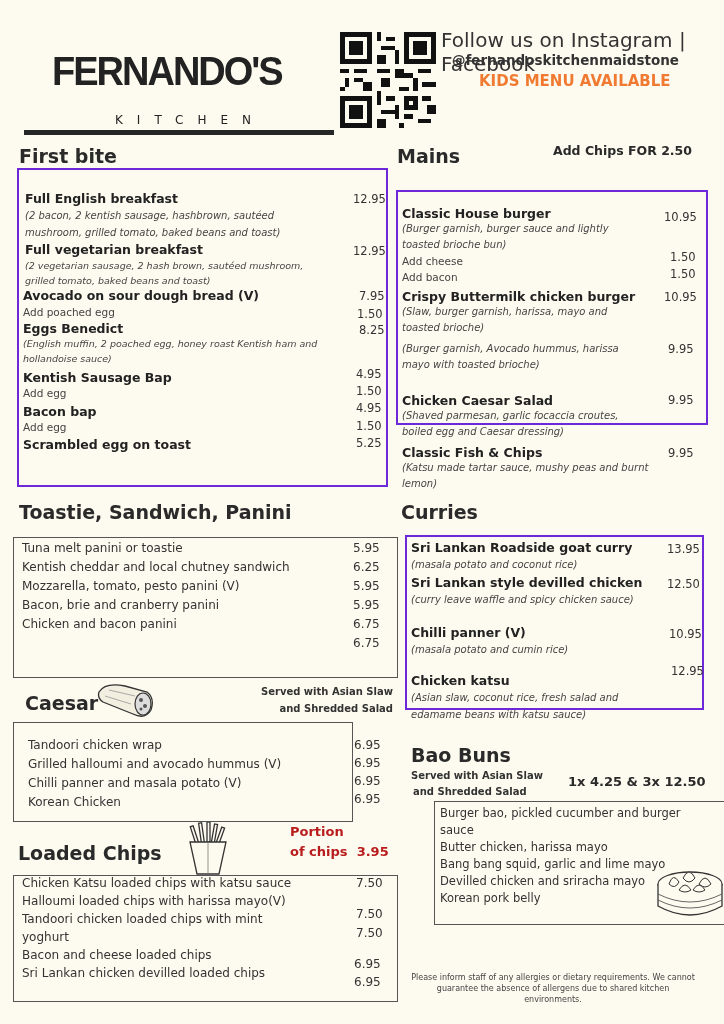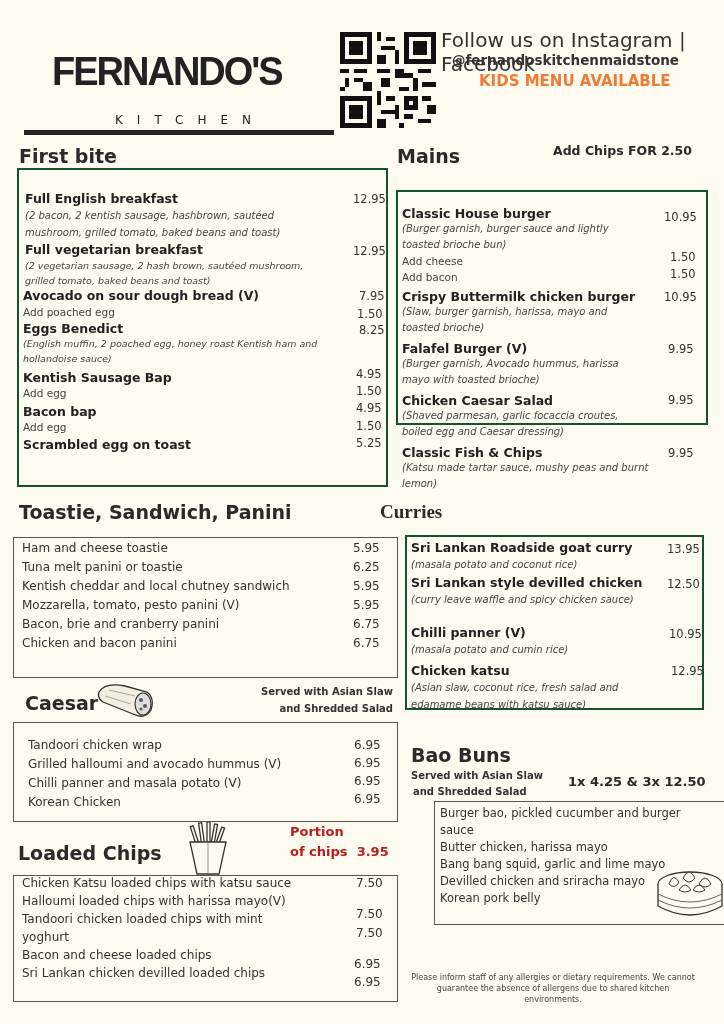--- a/index.html
+++ b/index.html
@@ -12,21 +12,21 @@
     left:52px; top:50px; font-family:"Liberation Sans", sans-serif; font-weight:bold;
     font-size:38px; letter-spacing:-2px; color:#222; transform:scaleY(1.05);
   }
   .kitchen { left:115px; top:113px; font-size:12px; font-weight:normal; letter-spacing:14px; color:#222; }
   .logo-rule { left:24px; top:130px; width:310px; height:5px; background:#262626; }
   .qr { left:340px; top:32px; width:96px; height:96px; }
   .social { left:441px; top:28px; font-size:20px; color:#333; }
   .handle { left:452px; top:52px; font-size:13.5px; font-weight:bold; color:#333; }
   .kids { left:479px; top:72px; font-size:15px; font-weight:bold; color:#f07a31; }
   .sec-title { font-weight:bold; font-size:19px; color:#2a2a2a; }
-  .box { border:2px solid #14532d; box-sizing:border-box; }
+  .box { border:2px solid #6d28d9; box-sizing:border-box; }
   .box.thin { border:1.5px solid #555; }
   .row { position:absolute; left:0; right:0; }
   .iname { font-weight:bold; font-size:12.5px; color:#222; }
   .idesc { font-style:italic; font-size:10px; color:#444; line-height:17px; }
   .iadd { font-size:10.5px; color:#444; }
   .price { position:absolute; font-size:11.5px; color:#333; }
   .plain { font-size:12px; color:#333; }
   .note { font-weight:bold; font-size:10px; color:#333; text-align:right; line-height:17px; }
   .allergy { left:408px; top:972px; width:290px; text-align:center; font-size:8px; line-height:11px; color:#444; }
 </style>
@@ -147,42 +147,40 @@
   <div class="price" style="left:272px; top:58px;">1.50</div>
   <div class="price" style="left:272px; top:75px;">1.50</div>
 
   <div class="row" style="top:97px; left:4px;">
     <div class="iname">Crispy Buttermilk chicken burger</div>
     <div class="idesc" style="width:240px; line-height:16px;">(Slaw, burger garnish, harissa, mayo and toasted brioche)</div>
   </div>
   <div class="price" style="left:266px; top:98px;">10.95</div>
 
   <div class="row" style="top:149px; left:4px;">
-    <div class="iname">Falafel Burger (V)</div>
     <div class="idesc" style="width:245px; line-height:16px;">(Burger garnish, Avocado hummus, harissa mayo with toasted brioche)</div>
   </div>
   <div class="price" style="left:270px; top:150px;">9.95</div>
 
   <div class="row" style="top:201px; left:4px;">
     <div class="iname">Chicken Caesar Salad</div>
     <div class="idesc" style="width:245px; line-height:16px;">(Shaved parmesan, garlic focaccia croutes, boiled egg and Caesar dressing)</div>
   </div>
   <div class="price" style="left:270px; top:201px;">9.95</div>
 
   <div class="row" style="top:253px; left:4px;">
     <div class="iname">Classic Fish &amp; Chips</div>
     <div class="idesc" style="width:250px; line-height:16px;">(Katsu made tartar sauce, mushy peas and burnt lemon)</div>
   </div>
   <div class="price" style="left:270px; top:254px;">9.95</div>
 </div>
 
 <div class="abs sec-title" style="left:19px; top:501px;">Toastie, Sandwich, Panini</div>
 <div class="abs box thin" style="left:13px; top:537px; width:385px; height:141px;">
   <div class="abs plain" style="left:8px; top:1px; line-height:19px;">
-    <div>Ham and cheese toastie</div>
     <div>Tuna melt panini or toastie</div>
     <div>Kentish cheddar and local chutney sandwich</div>
     <div>Mozzarella, tomato, pesto  panini (V)</div>
     <div>Bacon, brie and cranberry panini</div>
     <div>Chicken and bacon panini</div>
   </div>
   <div class="abs plain" style="left:339px; top:1px; line-height:19px;">
     <div>5.95</div>
     <div>6.25</div>
     <div>5.95</div>
@@ -198,21 +196,21 @@
   <ellipse cx="48" cy="24" rx="8" ry="11" fill="#ddd" stroke="#333" stroke-width="1.2"></ellipse>
   <circle cx="46" cy="20" r="2" fill="#555"></circle>
     <circle cx="50" cy="26" r="2" fill="#555"></circle>
     <circle cx="46" cy="29" r="1.5" fill="#555"></circle>
   <path d="M14 10 L40 16 M10 16 L36 24" stroke="#888" stroke-width="0.7" fill="none"></path>
 </svg>
 <div class="abs note" style="left:240px; top:683px; width:153px;">
   <div>Served with Asian Slaw</div>
   <div>and Shredded Salad</div>
 </div>
-<div class="abs box thin" style="left:13px; top:722px; width:385px; height:100px;">
+<div class="abs box thin" style="left:13px; top:722px; width:340px; height:100px;">
   <div class="abs plain" style="left:14px; top:13px; line-height:19px;">
     <div>Tandoori chicken wrap</div>
     <div>Grilled halloumi and avocado hummus  (V)</div>
     <div>Chilli panner and masala potato (V)</div>
     <div>Korean Chicken</div>
   </div>
   <div class="abs plain" style="left:340px; top:13px; line-height:18px;">
     <div>6.95</div>
     <div>6.95</div>
     <div>6.95</div>
@@ -244,30 +242,30 @@
     <div>Bacon and cheese loaded chips</div>
     <div>Sri Lankan chicken devilled loaded chips</div>
   </div>
   <div class="abs plain" style="left:342px; top:0px;">7.50</div>
   <div class="abs plain" style="left:342px; top:31px;">7.50</div>
   <div class="abs plain" style="left:342px; top:50px;">7.50</div>
   <div class="abs plain" style="left:340px; top:81px;">6.95</div>
   <div class="abs plain" style="left:340px; top:99px;">6.95</div>
 </div>
 
-<div class="abs sec-title" style="left:380px; top:501px;font-family:Liberation Serif, serif;">Curries</div>
+<div class="abs sec-title" style="left:401px; top:501px;">Curries</div>
 <div class="abs box" style="left:405px; top:535px; width:299px; height:175px;">
   <div class="abs" style="left:4px; top:2px; line-height:17px;">
     <div class="iname">Sri Lankan Roadside goat curry</div>
     <div class="idesc">(masala potato and coconut rice)</div>
     <div class="iname" style="margin-top:1px;">Sri Lankan style devilled chicken</div>
     <div class="idesc">(curry leave waffle and spicy chicken sauce)</div>
     <div class="iname" style="margin-top:16px;">Chilli panner (V)</div>
     <div class="idesc">(masala potato and cumin rice)</div>
-    <div class="iname" style="margin-top:4px;">Chicken katsu</div>
+    <div class="iname" style="margin-top:14px;">Chicken katsu</div>
     <div class="idesc" style="width:240px;">(Asian slaw, coconut rice, fresh salad and edamame beans with katsu sauce)</div>
   </div>
   <div class="price" style="left:260px; top:5px;">13.95</div>
   <div class="price" style="left:260px; top:40px;">12.50</div>
   <div class="price" style="left:262px; top:90px;">10.95</div>
   <div class="price" style="left:264px; top:127px;">12.95</div>
 </div>
 
 <div class="abs sec-title" style="left:411px; top:744px;">Bao Buns</div>
 <div class="abs" style="left:411px; top:768px; font-weight:bold; font-size:10px; line-height:16px; color:#333;">

